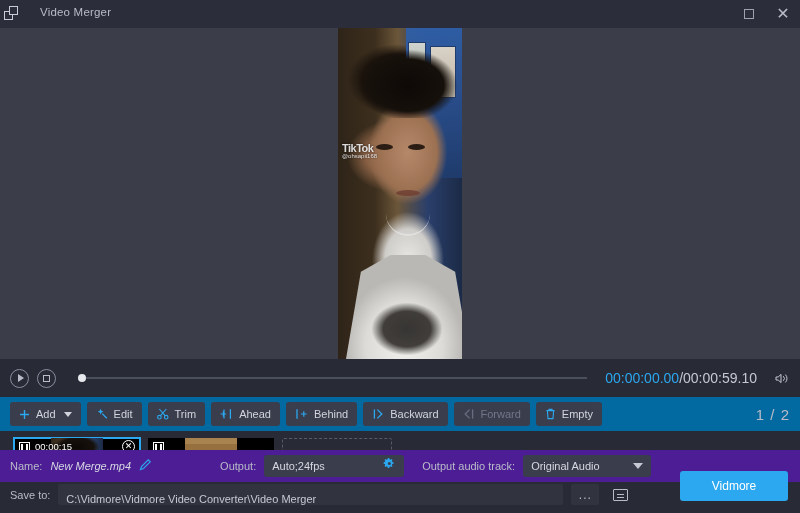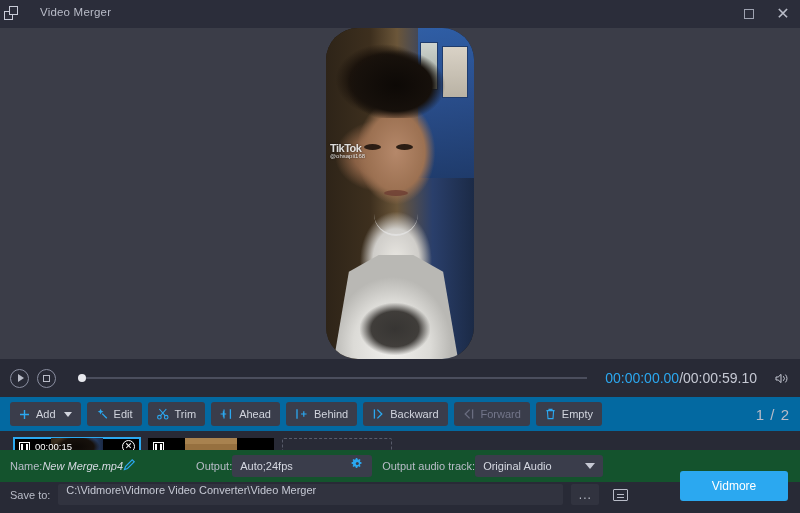--- a/index.html
+++ b/index.html
@@ -38,25 +38,24 @@
   .win-btn .sq { width: 10px; height: 10px; border: 1.4px solid #9ea2b0; }
   .win-btn .xx { font-size: 16px; line-height: 1; color: #b9bcc8; font-weight: 300; }
 
   
   .preview {
     flex: 1 1 auto; background: #3b3d48;
     position: relative; display: flex; align-items: stretch; justify-content: center;
     min-height: 0;
   }
   .video-frame {
-    width: 148px; height: 100%;
+    width: 124px; height: 100%;
     position: relative; overflow: hidden;
     background:
       linear-gradient(180deg,#1a1208 0%, #2a1c10 22%, #4d3a25 40%, #6d5236 56%, #3a2e22 78%, #1a1611 100%);
-    border-radius: 32px;
   }
   
   .vf-bg {
     position: absolute; inset: 0;
     background:
       radial-gradient(ellipse 70px 52px at 58px 128px, #a4795a 0%, #8a6145 42%, rgba(90,62,42,0) 70%),
       radial-gradient(ellipse 62px 46px at 58px 52px, #120d09 0%, #1b130c 55%, rgba(20,14,9,0) 78%),
       radial-gradient(ellipse 46px 62px at 70px 232px, #e9e7e2 0%, #cfcdc9 50%, rgba(190,188,184,0) 78%),
       linear-gradient(90deg, #2e2418 0%, #3d2f1e 30%, #6b5639 48%, #2a3f6b 72%, #1b2a46 100%);
   }
@@ -209,22 +208,22 @@
   }
   .clip-tools .ct { font-size: 12px; line-height: 1; text-shadow: 0 0 3px #000; }
   .add-slot {
     width: 110px; height: 68px; border: 1.2px dashed #575a69; border-radius: 2px;
     display: flex; align-items: center; justify-content: center; flex: 0 0 auto;
   }
   .plus-big { color: #2ba8f0; font-size: 28px; line-height: 1; font-weight: 300; }
 
   
   .outbar {
-    flex: 0 0 32px; height: 32px; background: #14532d;
-    display: flex; align-items: center; padding: 0 10px; 
+    flex: 0 0 32px; height: 32px; background: #4c1d95;
+    display: flex; align-items: center; padding: 0 10px; gap: 8px;
   }
   .lbl { color: #b9bcc8; font-size: 11px; white-space: nowrap; }
   .val { color: #d5d8e1; font-size: 11px; white-space: nowrap; font-style: italic; }
   .pencil { color: #2ba8f0; font-size: 12px; }
   .field {
     height: 22px; background: #3a3d4b; border-radius: 3px;
     display: flex; align-items: center; padding: 0 8px; color: #d5d8e1; font-size: 11px;
   }
   .field.output { width: 140px; justify-content: space-between; }
   .field.audio { width: 128px; justify-content: space-between; }
@@ -234,21 +233,21 @@
     border-top: 6px solid #c6c9d4;
   }
 
   
   .savebar {
     flex: 0 0 25px; height: 25px; background: #282a36;
     display: flex; align-items: center; padding: 0 10px; gap: 8px;
   }
   .path-field {
     flex: 1 1 auto; height: 21px; background: #31333f; border-radius: 2px;
-    display: flex; align-items: flex-start; padding: 0 8px; color: #c6c9d4; font-size: 11px;
+    display: flex; align-items: flex-end; padding: 0 8px; color: #c6c9d4; font-size: 11px;
     max-width: 505px;
   }
   .dots-btn {
     width: 28px; height: 21px; background: #31333f; border-radius: 2px;
     display: flex; align-items: center; justify-content: center; color: #b9bcc8; font-size: 12px;
     letter-spacing: 1px;
   }
   .folder-btn {
     width: 26px; height: 21px; display: flex; align-items: center; justify-content: center;
   }

